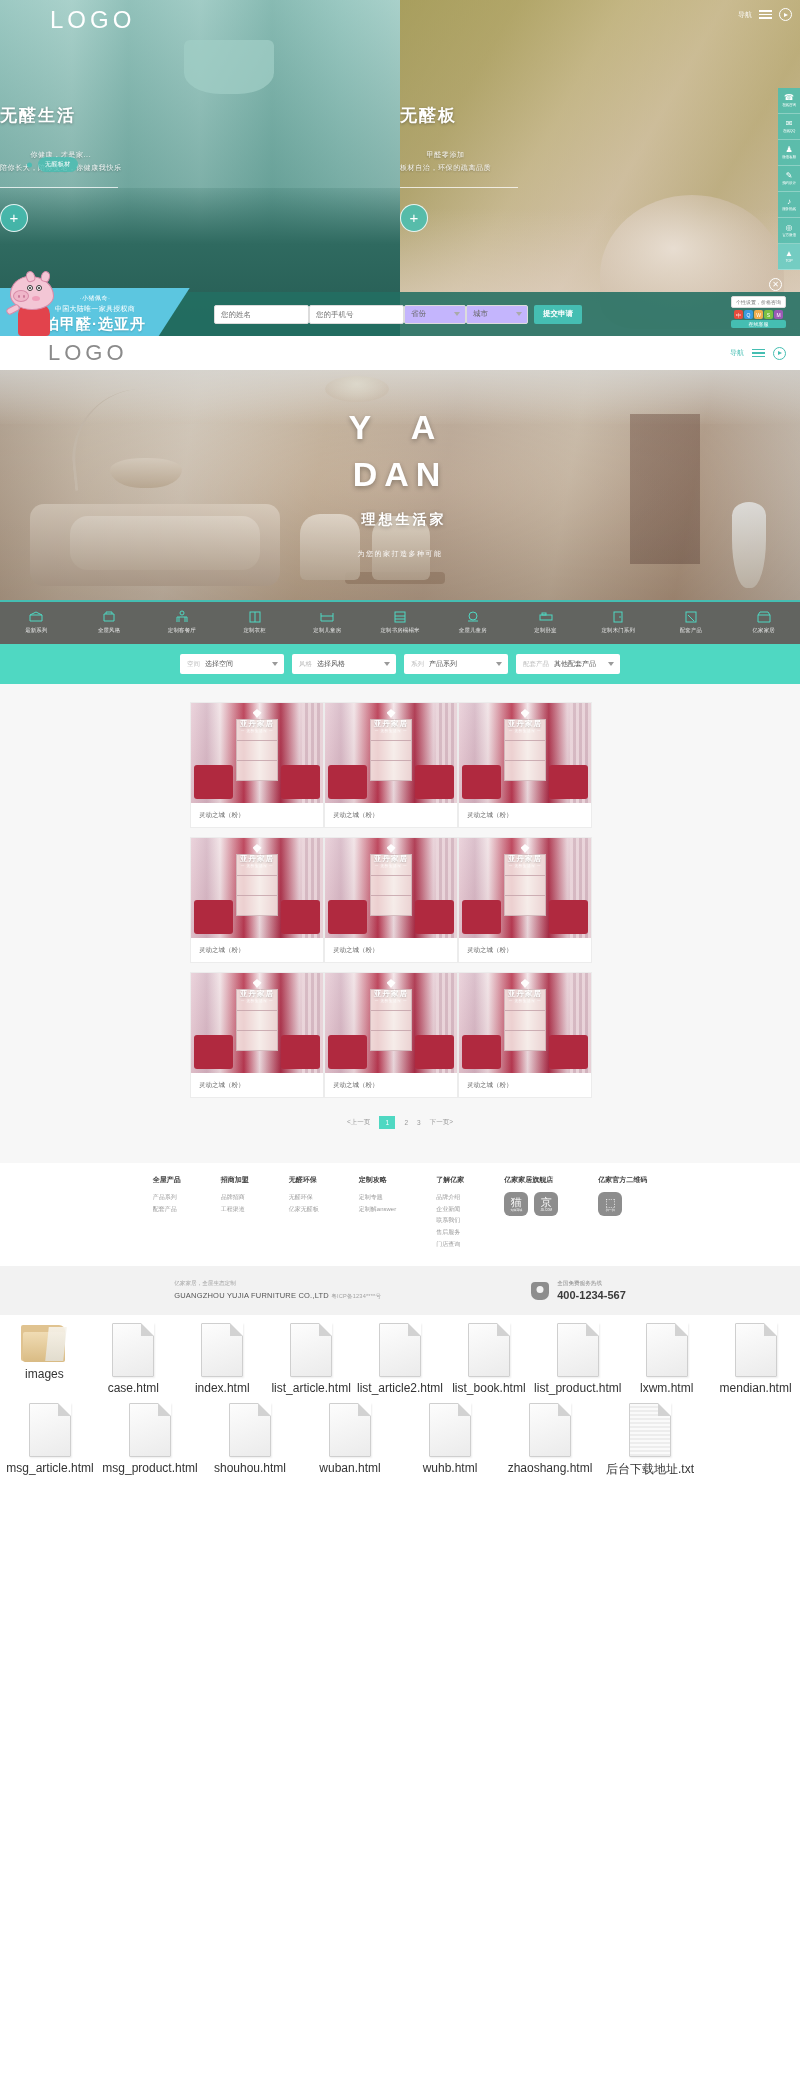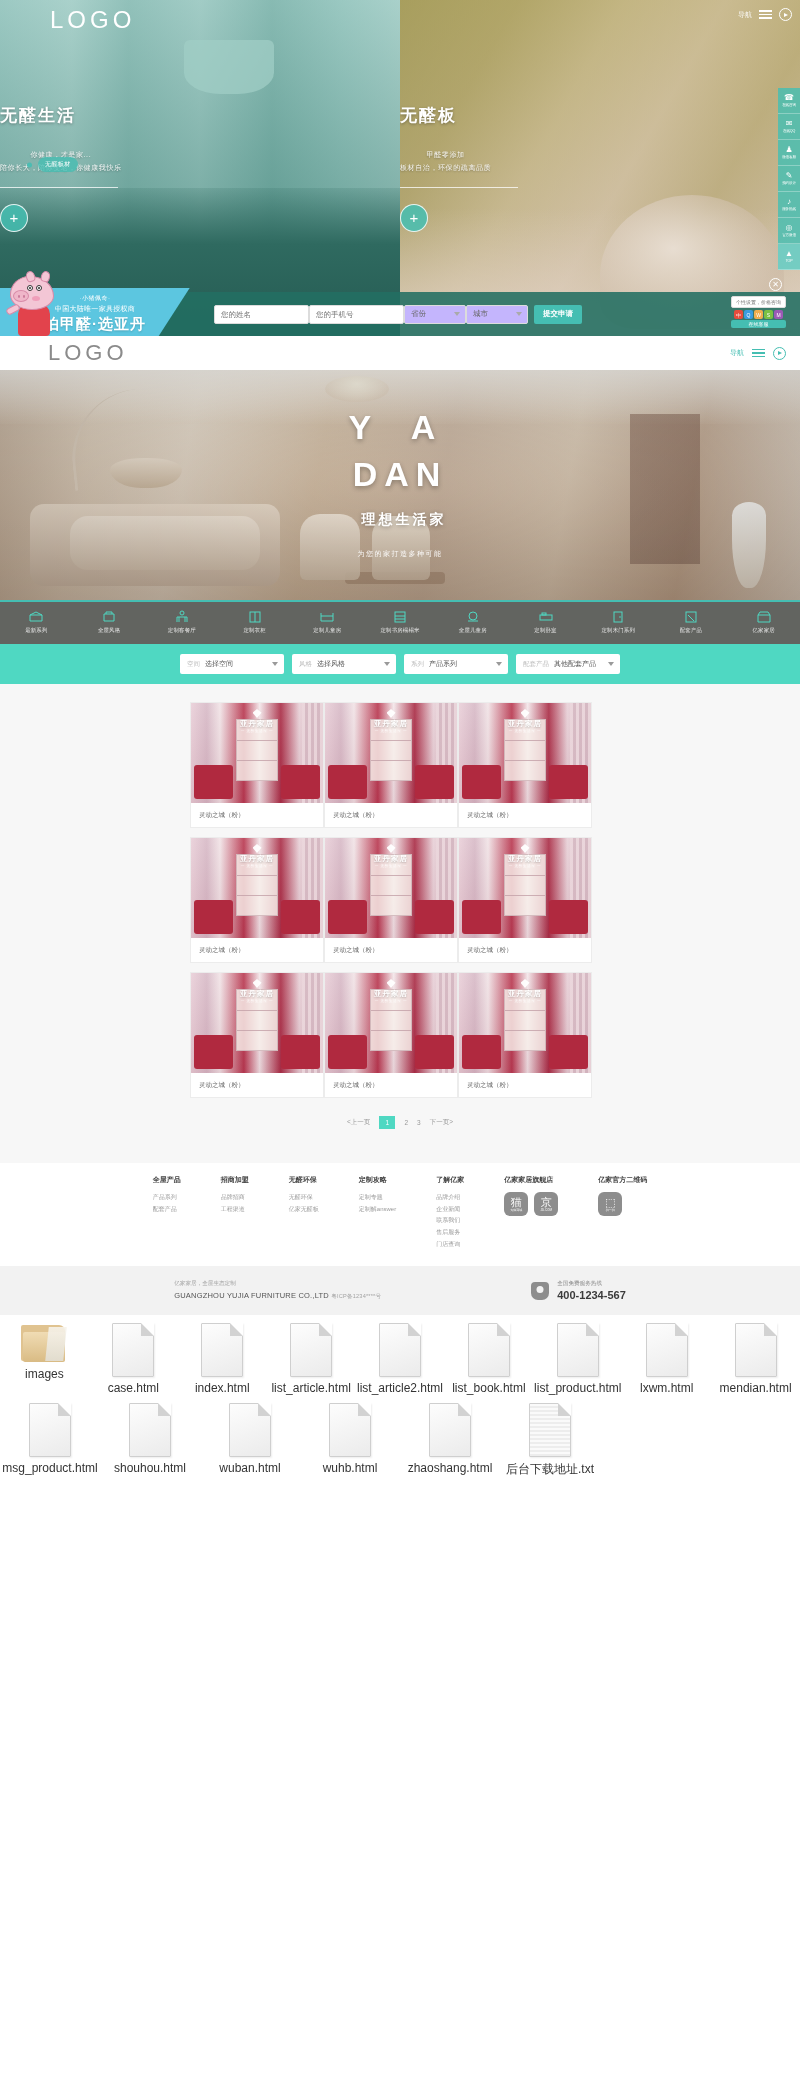--- a/index.html
+++ b/index.html
@@ -792,20 +792,24 @@
     </div>
     <div class="fitem">
       <span class="doc"></span>
       <span class="fname">mendian.html</span>
     </div>
   </div>
 
   <div class="frow" style="margin-top:8px;">
     <div class="fitem">
       <span class="doc"></span>
+      <span class="fname">msg_article.html</span>
+    </div>
+    <div class="fitem">
+      <span class="doc"></span>
       <span class="fname">msg_product.html</span>
     </div>
     <div class="fitem">
       <span class="doc"></span>
       <span class="fname">shouhou.html</span>
     </div>
     <div class="fitem">
       <span class="doc"></span>
       <span class="fname">wuban.html</span>
     </div>

